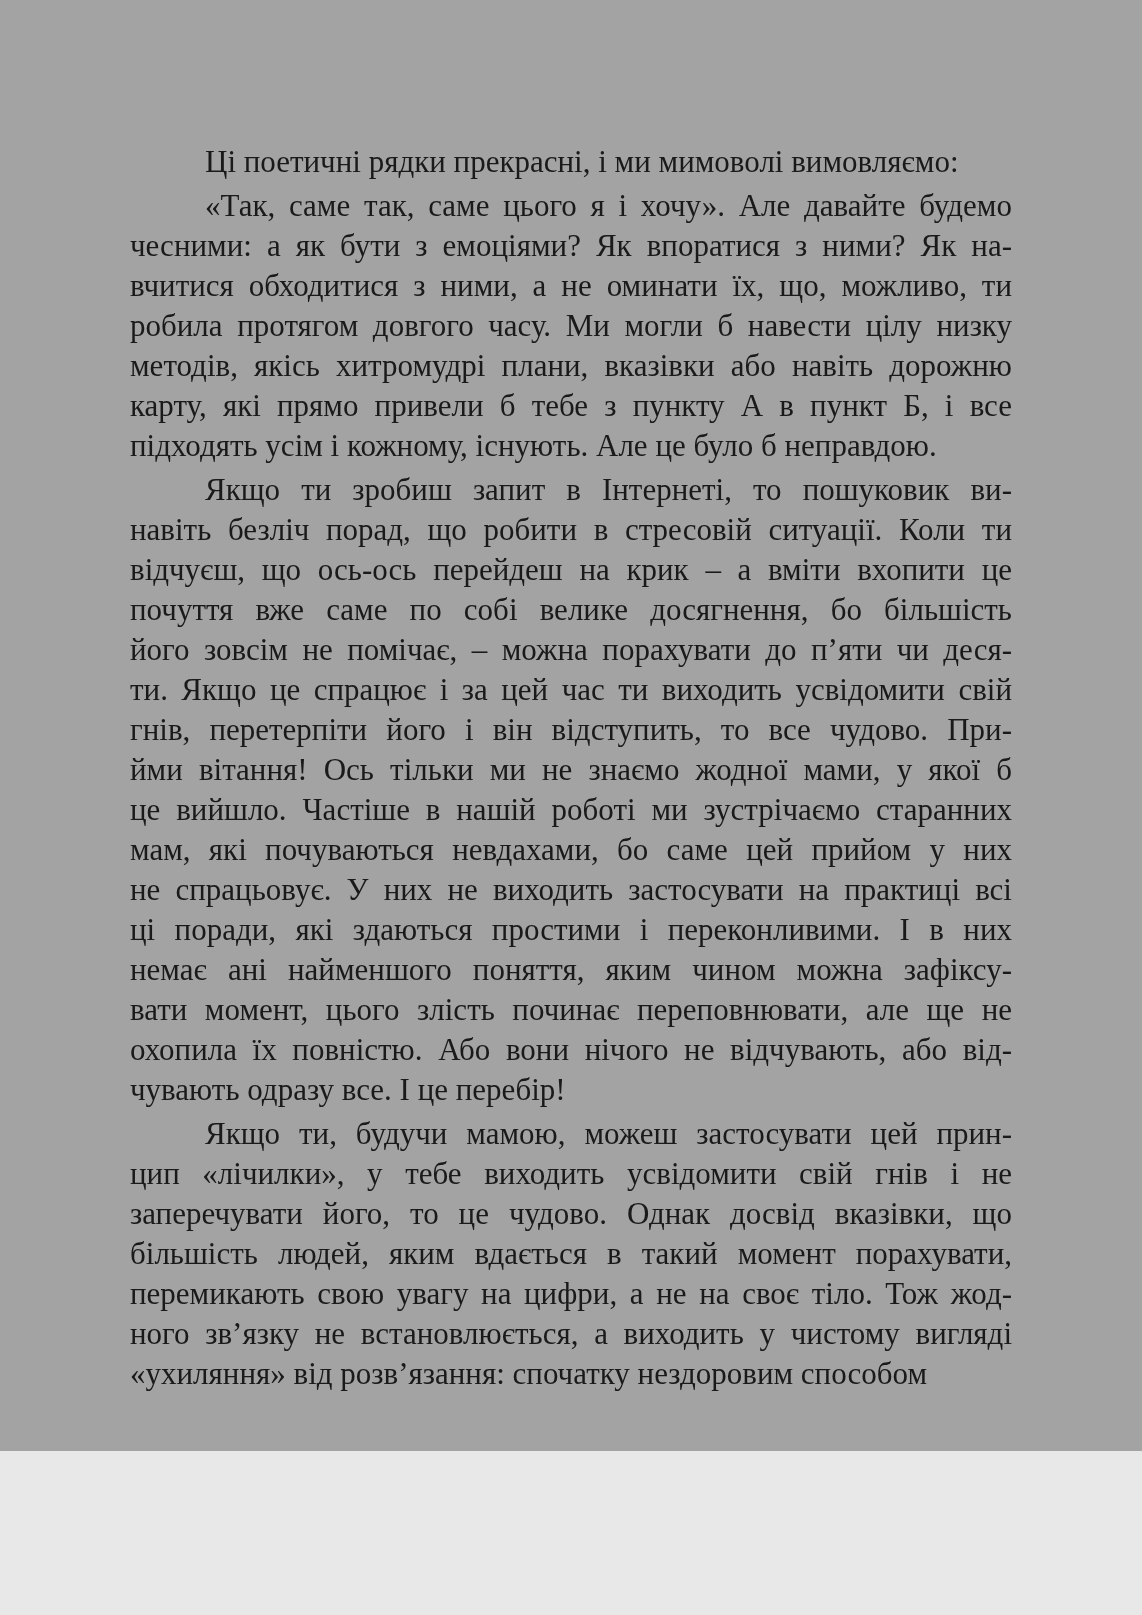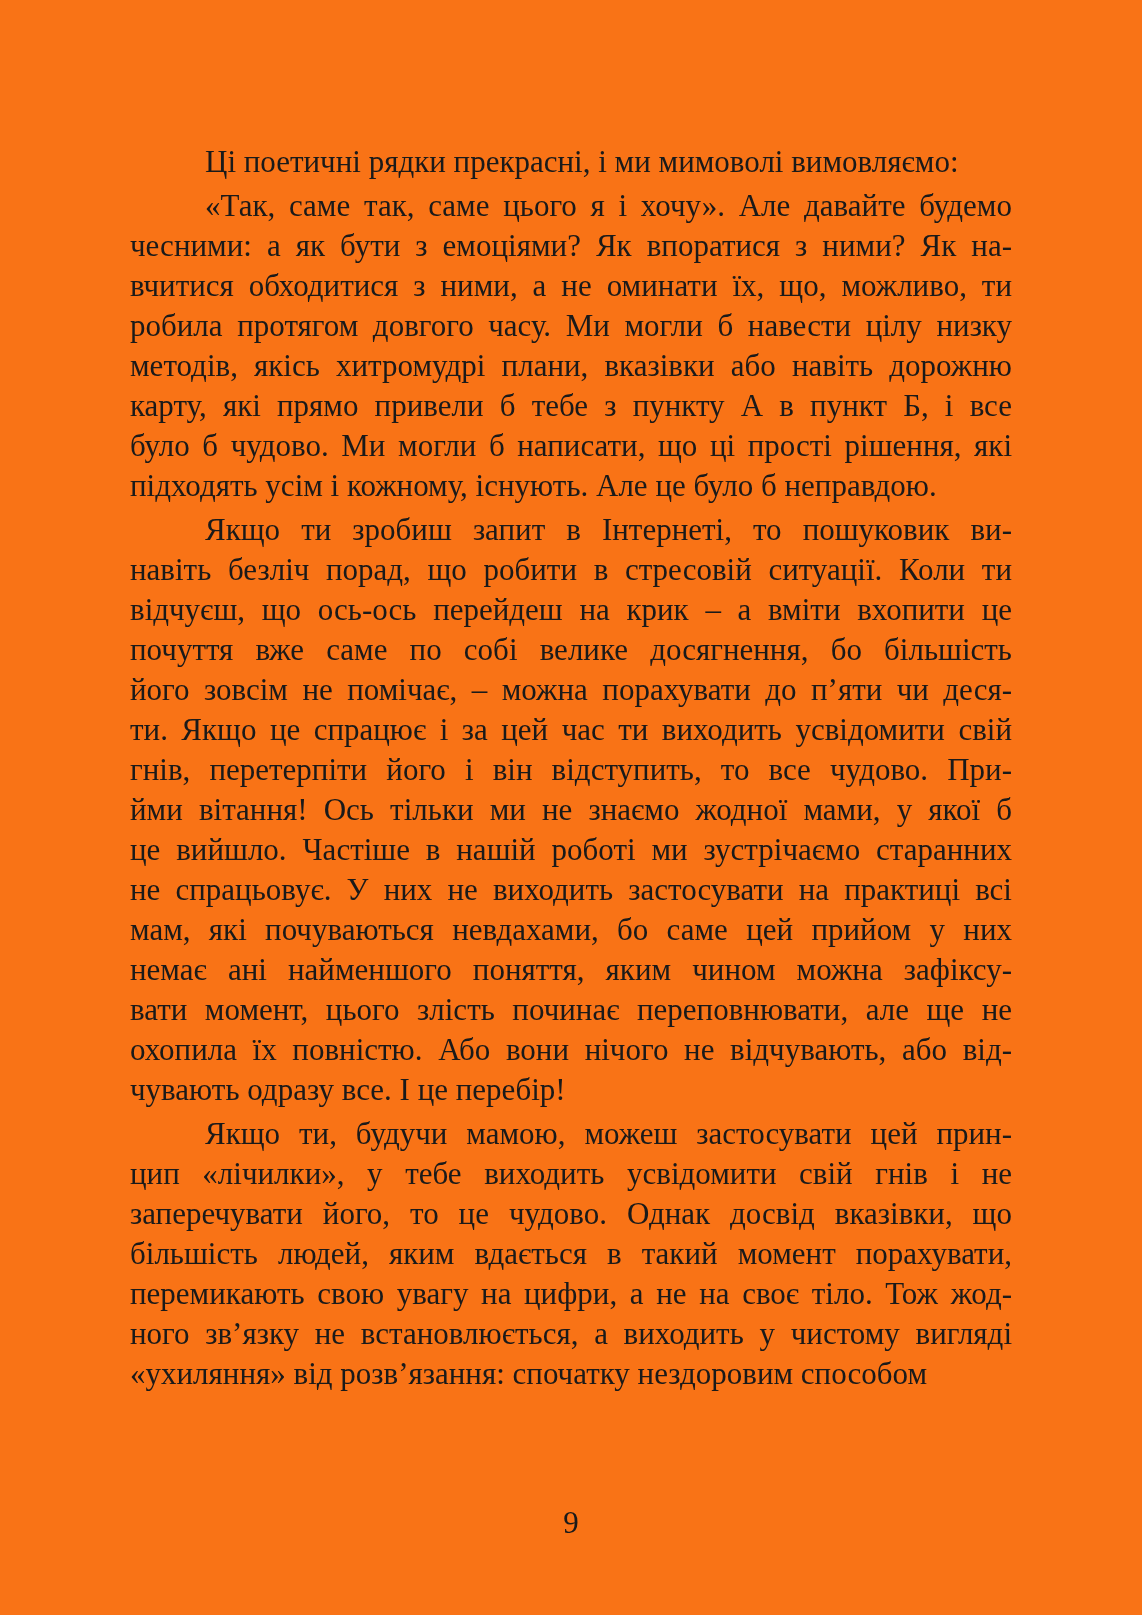--- a/index.html
+++ b/index.html
@@ -3,23 +3,23 @@
 <meta charset="utf-8">
 <style>
   html, body {
     margin: 0;
     padding: 0;
     background: #e8e8e8;
   }
   .page {
     position: relative;
     width: 1142px;
-    height: 1615px;
+    height: 1451px;
     margin: 0 auto;
-    background: #f97316;
+    background: #a3a3a3;
     color: #1a1a1a;
     font-family: "Liberation Serif", "DejaVu Serif", serif;
     overflow: hidden;
   }
   .text-block {
     position: absolute;
     left: 130px;
     top: 142px;
     width: 882px;
     font-size: 31px;
@@ -52,35 +52,35 @@
       <div class="paragraph">
         <div class="line first last">Ці поетичні рядки прекрасні, і ми мимоволі вимовляємо:</div>
       </div>
       <div class="paragraph">
         <div class="line first">«Так, саме так, саме цього я і хочу». Але давайте будемо</div>
         <div class="line">чесними: а як бути з емоціями? Як впоратися з ними? Як на-</div>
         <div class="line">вчитися обходитися з ними, а не оминати їх, що, можливо, ти</div>
         <div class="line">робила протягом довгого часу. Ми могли б навести цілу низку</div>
         <div class="line">методів, якісь хитромудрі плани, вказівки або навіть дорожню</div>
         <div class="line">карту, які прямо привели б тебе з пункту А в пункт Б, і все</div>
-        <div class="line">було б чудово. Ми могли б написати, що ці прості рішення, які</div>
         <div class="line last">підходять усім і кожному, існують. Але це було б неправдою.</div>
       </div>
       <div class="paragraph">
         <div class="line first">Якщо ти зробиш запит в Інтернеті, то пошуковик ви-</div>
         <div class="line">навіть безліч порад, що робити в стресовій ситуації. Коли ти</div>
         <div class="line">відчуєш, що ось-ось перейдеш на крик – а вміти вхопити це</div>
         <div class="line">почуття вже саме по собі велике досягнення, бо більшість</div>
         <div class="line">його зовсім не помічає, – можна порахувати до п’яти чи деся-</div>
         <div class="line">ти. Якщо це спрацює і за цей час ти виходить усвідомити свій</div>
         <div class="line">гнів, перетерпіти його і він відступить, то все чудово. При-</div>
         <div class="line">йми вітання! Ось тільки ми не знаємо жодної мами, у якої б</div>
         <div class="line">це вийшло. Частіше в нашій роботі ми зустрічаємо старанних</div>
+        <div class="line">мам, які почуваються невдахами, бо саме цей прийом у них</div>
         <div class="line">не спрацьовує. У них не виходить застосувати на практиці всі</div>
-        <div class="line">мам, які почуваються невдахами, бо саме цей прийом у них</div>
+        <div class="line">ці поради, які здаються простими і переконливими. І в них</div>
         <div class="line">немає ані найменшого поняття, яким чином можна зафіксу-</div>
         <div class="line">вати момент, цього злість починає переповнювати, але ще не</div>
         <div class="line">охопила їх повністю. Або вони нічого не відчувають, або від-</div>
         <div class="line last">чувають одразу все. І це перебір!</div>
       </div>
       <div class="paragraph">
         <div class="line first">Якщо ти, будучи мамою, можеш застосувати цей прин-</div>
         <div class="line">цип «лічилки», у тебе виходить усвідомити свій гнів і не</div>
         <div class="line">заперечувати його, то це чудово. Однак досвід вказівки, що</div>
         <div class="line">більшість людей, яким вдається в такий момент порахувати,</div>

